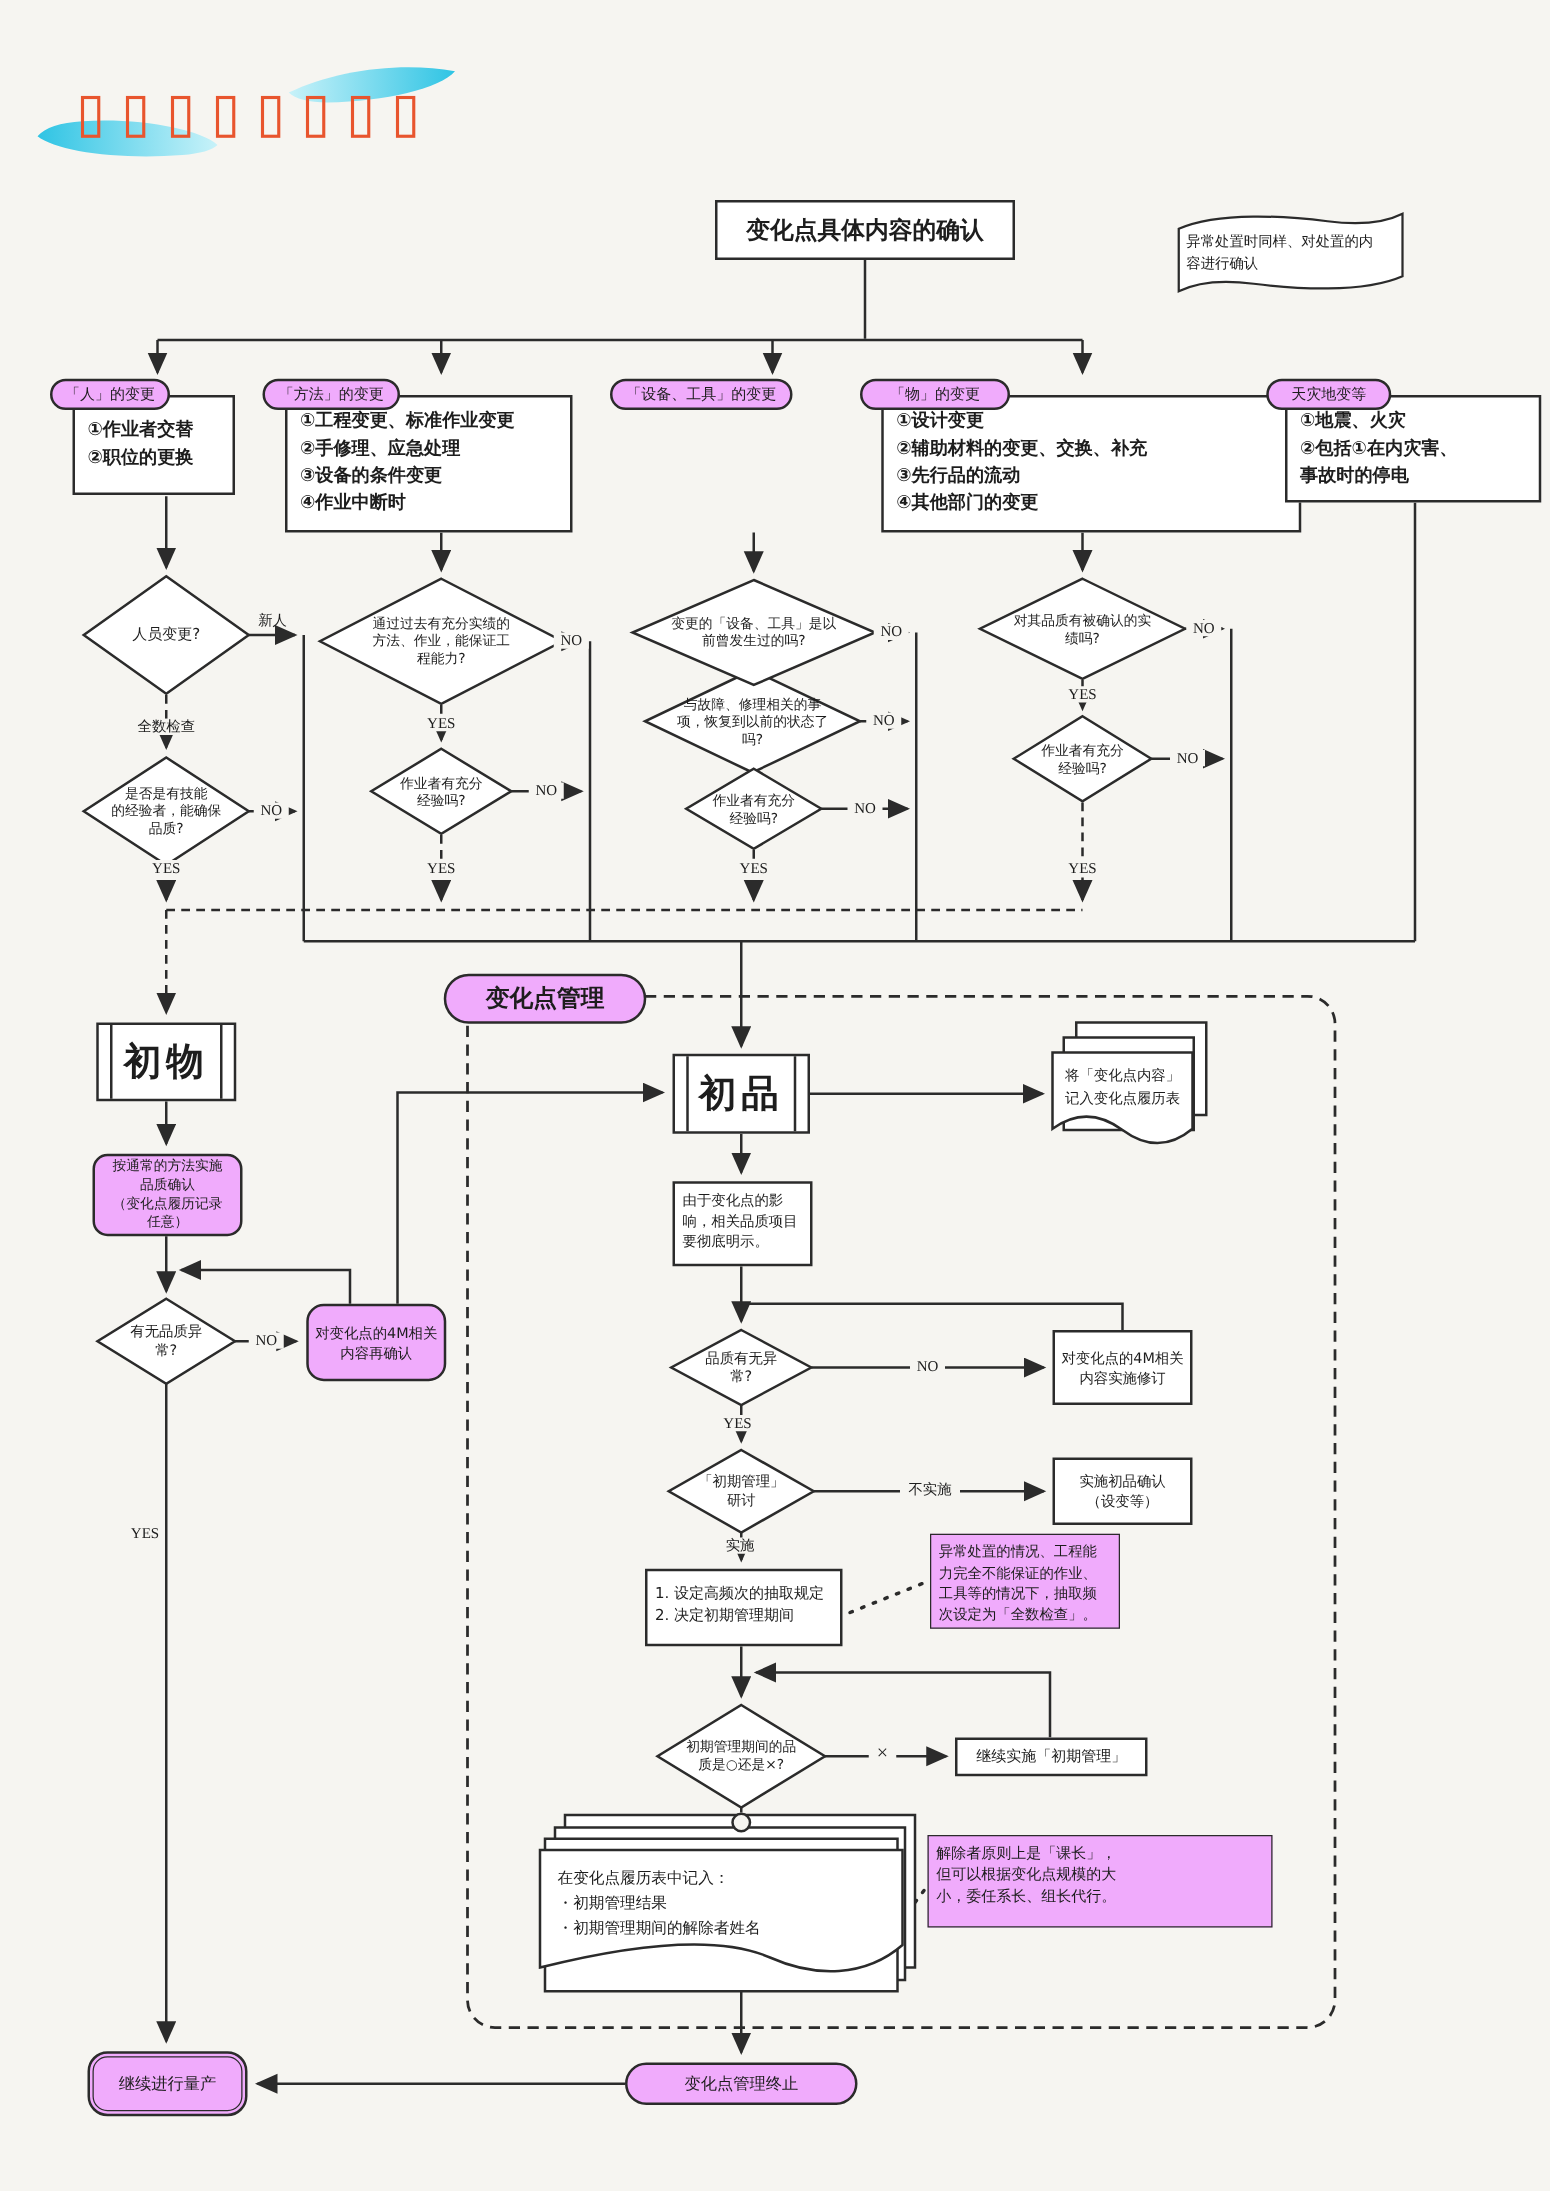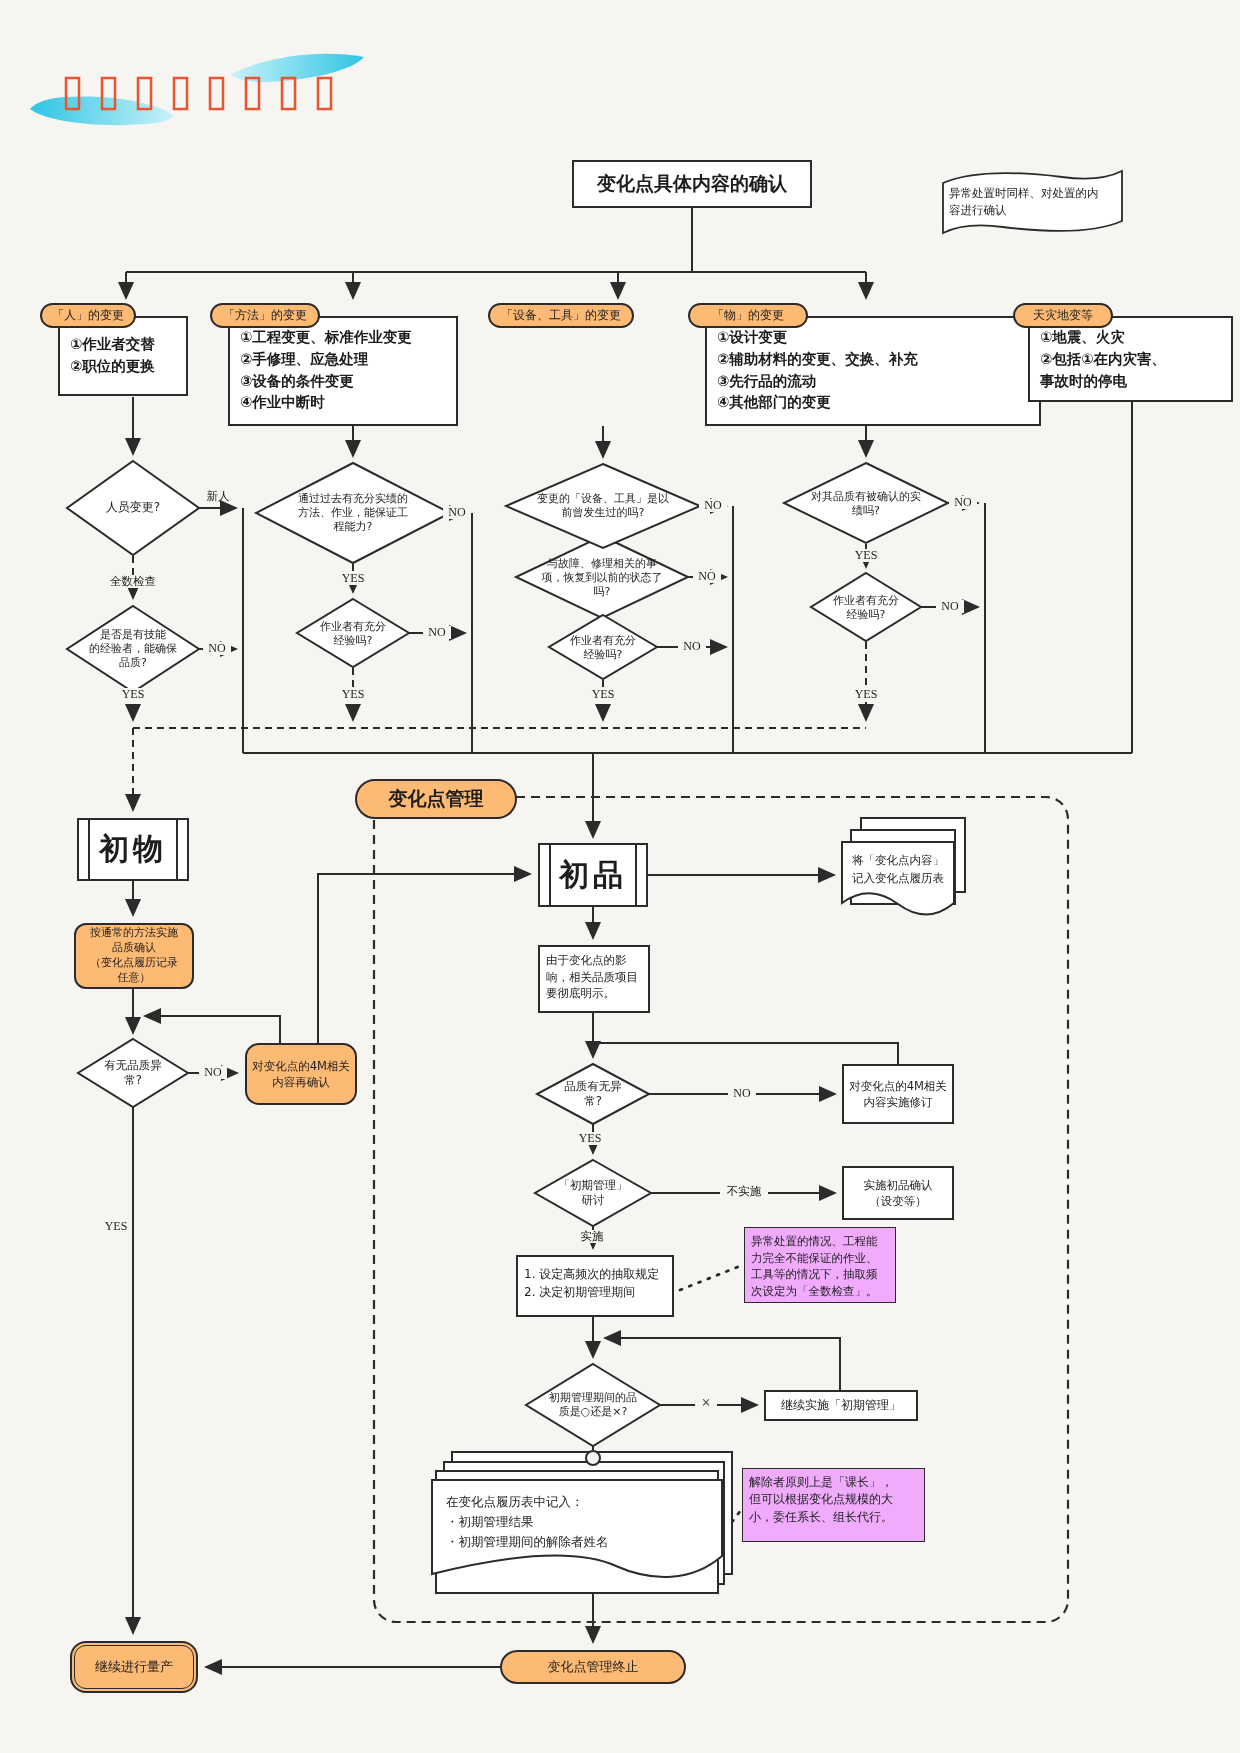--- a/index.html
+++ b/index.html
@@ -1,21 +1,21 @@
 <!DOCTYPE html>
 <html><head>
 <meta charset="utf-8">
 <style>
   html,body{margin:0;padding:0;background:#e9e8e4;}
   #page{position:relative;width:1240px;height:1753px;background:#f6f5f1;overflow:hidden;
         font-family:"DejaVu Sans","Liberation Sans",sans-serif;color:#1d1d1d;}
   .abs{position:absolute;box-sizing:border-box;}
   .box{background:#fff;border:2px solid #2b2b2b;}
   .thin{border-width:1.5px;}
-  .pill{background:#fdba74;border:2px solid #2b2b2b;border-radius:14px;}
+  .pill{background:#f0abfc;border:2px solid #2b2b2b;border-radius:14px;}
   .ctr{display:flex;align-items:center;justify-content:center;text-align:center;}
   .txt{white-space:pre-line;}
   .items{font-size:14.5px;font-weight:600;line-height:1.5;text-align:left;padding:9px 6px 0 10px;}
   .dtxt{display:flex;align-items:center;justify-content:center;text-align:center;
         white-space:pre-line;font-size:11px;line-height:1.3;}
   .lab{font-family:"Liberation Serif",serif;font-size:12px;text-align:center;line-height:1.1;}
   .cjk{font-family:"DejaVu Sans",sans-serif;font-size:11.5px;}
   .bg{background:#f6f5f1;padding:0 2px;}
   .sub .bar{position:absolute;top:0;bottom:0;width:2px;background:#2b2b2b;}
   .sub .barl{left:9px;} .sub .barr{right:9px;}
@@ -295,21 +295,21 @@
 次设定为「全数检查」。</div>
 
 <div class="abs box ctr" style="left:764px;top:1390px;width:154px;height:31px;font-size:12px;">
       <span>继续实施「初期管理」</span>
     </div>
 
 <div class="abs txt" style="left:446px;top:1492px;width:272px;font-size:12.5px;line-height:1.6;">在变化点履历表中记入：
 ・初期管理结果
 ・初期管理期间的解除者姓名</div>
 
-<div class="abs box thin note txt" style="left:742px;top:1468px;width:183px;height:74px;font-size:12px;">解除者原则上是「课长」，
+<div class="abs box thin note txt" style="left:742px;top:1468px;width:276px;height:74px;font-size:12px;">解除者原则上是「课长」，
 但可以根据变化点规模的大
 小，委任系长、组长代行。</div>
 
 <div class="abs pill ctr" style="left:500px;top:1650px;width:186px;height:34px;font-size:13px;border-radius:17px;">
       <span>变化点管理终止</span>
     </div>
 
 <div class="abs pill" style="left:70px;top:1641px;width:128px;height:52px;border-radius:16px;border-width:2.5px;">
   <div class="abs pill ctr" style="left:2px;top:2px;right:2px;bottom:2px;border-width:1.5px;border-radius:12px;font-size:13px;text-align:right;">
     <span>继续进行量产</span>

